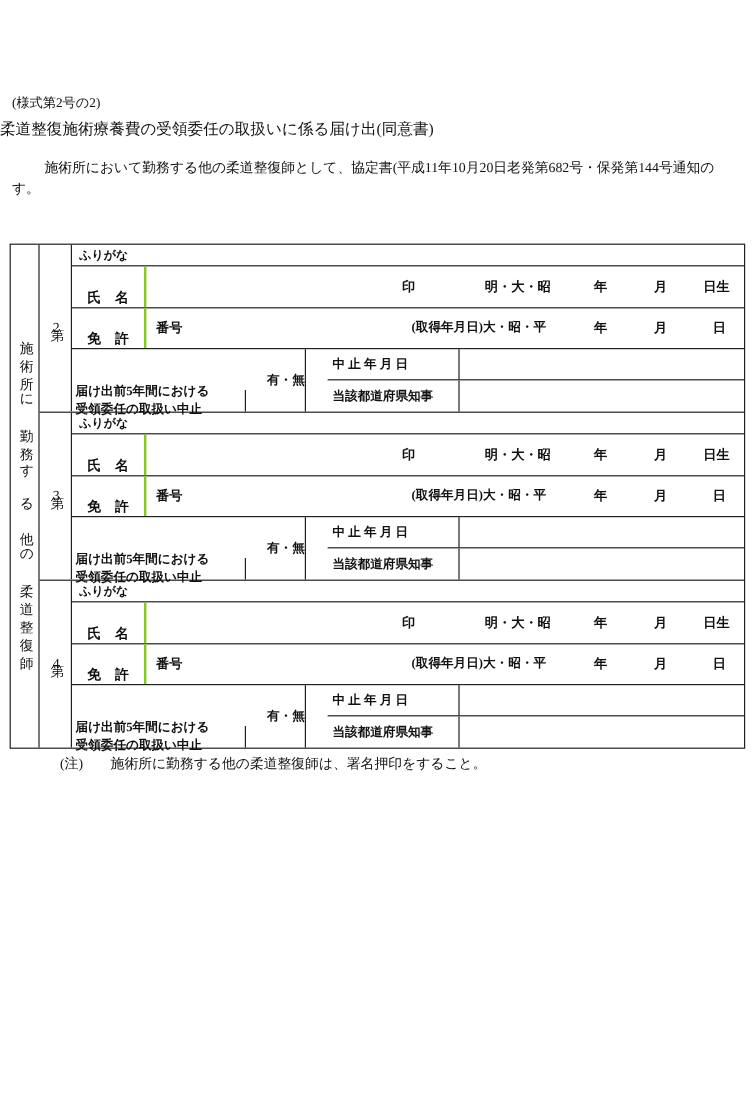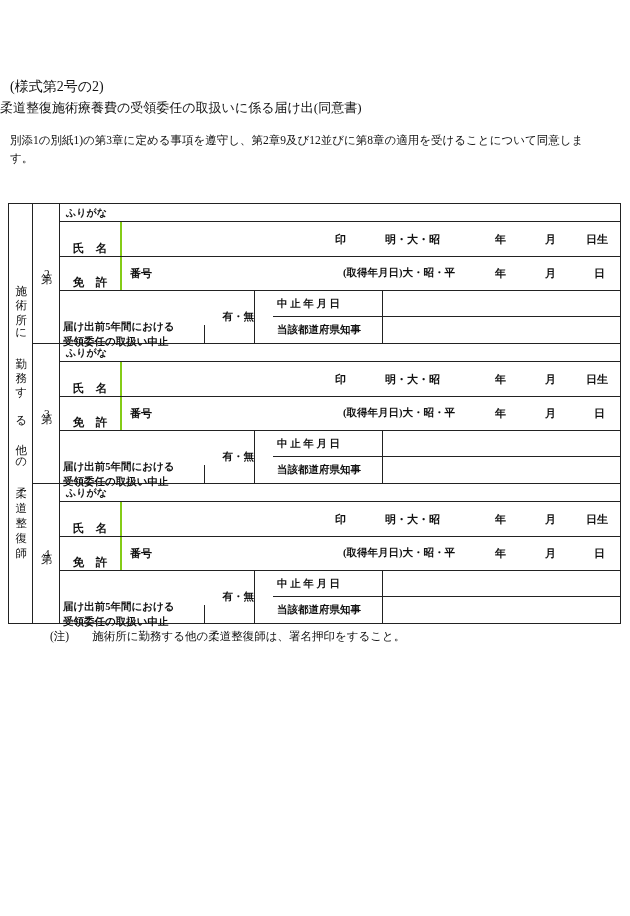--- a/index.html
+++ b/index.html
@@ -2,21 +2,21 @@
 <html lang="ja"><head>
 <meta charset="utf-8">
 <style>
   * { margin:0; padding:0; box-sizing:border-box; }
   html,body { background:#ffffff; }
   body {
     width:630px; height:916px; position:relative; overflow:hidden;
     font-family:"Liberation Serif","DejaVu Serif",serif;
     color:#111;
   }
-  .form-number { position:absolute; top:78px; left:10px; font-size:14px; white-space:nowrap; }
+  .form-number { position:absolute; top:78px; left:10px; font-size:11px; white-space:nowrap; }
   .doc-title { position:absolute; top:99px; left:0; width:100%; text-align:left; font-size:13px; white-space:nowrap; }
   .body-text { position:absolute; top:131px; left:10px; width:610px; font-size:11.5px; line-height:18px; }
   .body-text .line { white-space:nowrap; }
   .body-text .line.indent { text-indent:27px; }
 
   .form-table {
     position:absolute; top:203px; left:8px; width:613px; height:421px;
     border:1px solid #222; display:flex; background:#fff;
   }
   .side-col { width:24px; border-right:1px solid #222; display:flex; align-items:center; justify-content:center; }
@@ -32,21 +32,21 @@
   .row { display:flex; border-bottom:1px solid #222; min-height:0; }
   .row:last-child { border-bottom:none; }
   .row-furigana { height:22px; align-items:center; padding-left:6px; font-size:10px; }
   .row-name, .row-license { height:42px; }
   .row-susp { flex:1 1 auto; }
 
   .cell-label { width:62px; border-right:2px solid #84cc16; display:flex; align-items:flex-end; justify-content:center; font-size:11.5px; }
   .cell-content { flex:1 1 auto; position:relative; font-size:11px; }
   .cell-content span { position:absolute; top:50%; transform:translateY(-50%); white-space:nowrap; }
   .pos-seal { left:213px; }
-  .pos-birth-era { left:263px; }
+  .pos-birth-era { left:282px; }
   .pos-year { left:373px; }
   .pos-month { left:423px; }
   .pos-daybirth { left:464px; }
   .pos-number { left:8px; }
   .pos-acq { left:221px; font-size:10.5px; }
   .pos-day { left:472px; }
 
   .cell-susp-label { width:145px; border-right:1px solid #222; display:flex; flex-direction:column; justify-content:center; padding-left:3px; font-size:10.5px; line-height:15px; white-space:nowrap;margin-top:34px; }
   .cell-yesno { width:50px; border-right:1px solid #222; display:flex; align-items:center; justify-content:flex-end; font-size:10.5px; }
   .susp-right { flex:1 1 auto; display:flex; flex-direction:column; min-width:0;margin-left:18px; }
@@ -59,21 +59,21 @@
 </style>
 </head>
 <body>
 
 <div class="page">
 
   <div class="form-number">(様式第2号の2)</div>
   <div class="doc-title">柔道整復施術療養費の受領委任の取扱いに係る届け出(同意書)</div>
 
   <div class="body-text">
-    <div class="line">別添1の別紙1)の第3章に定める事項を遵守し、第2章9及び12並びに第8章の適用を受けることについて同意しま</div>
+    <div class="line indent">施術所において勤務する他の柔道整復師として、協定書(平成11年10月20日老発第682号・保発第144号通知の</div>
     <div class="line">す。</div>
   </div>
 
   <div class="form-table">
     <div class="side-col">
       <span class="vert-side">施術所に勤務する他の柔道整復師</span>
     </div>
     <div class="main-col">
 
       <div class="section">

